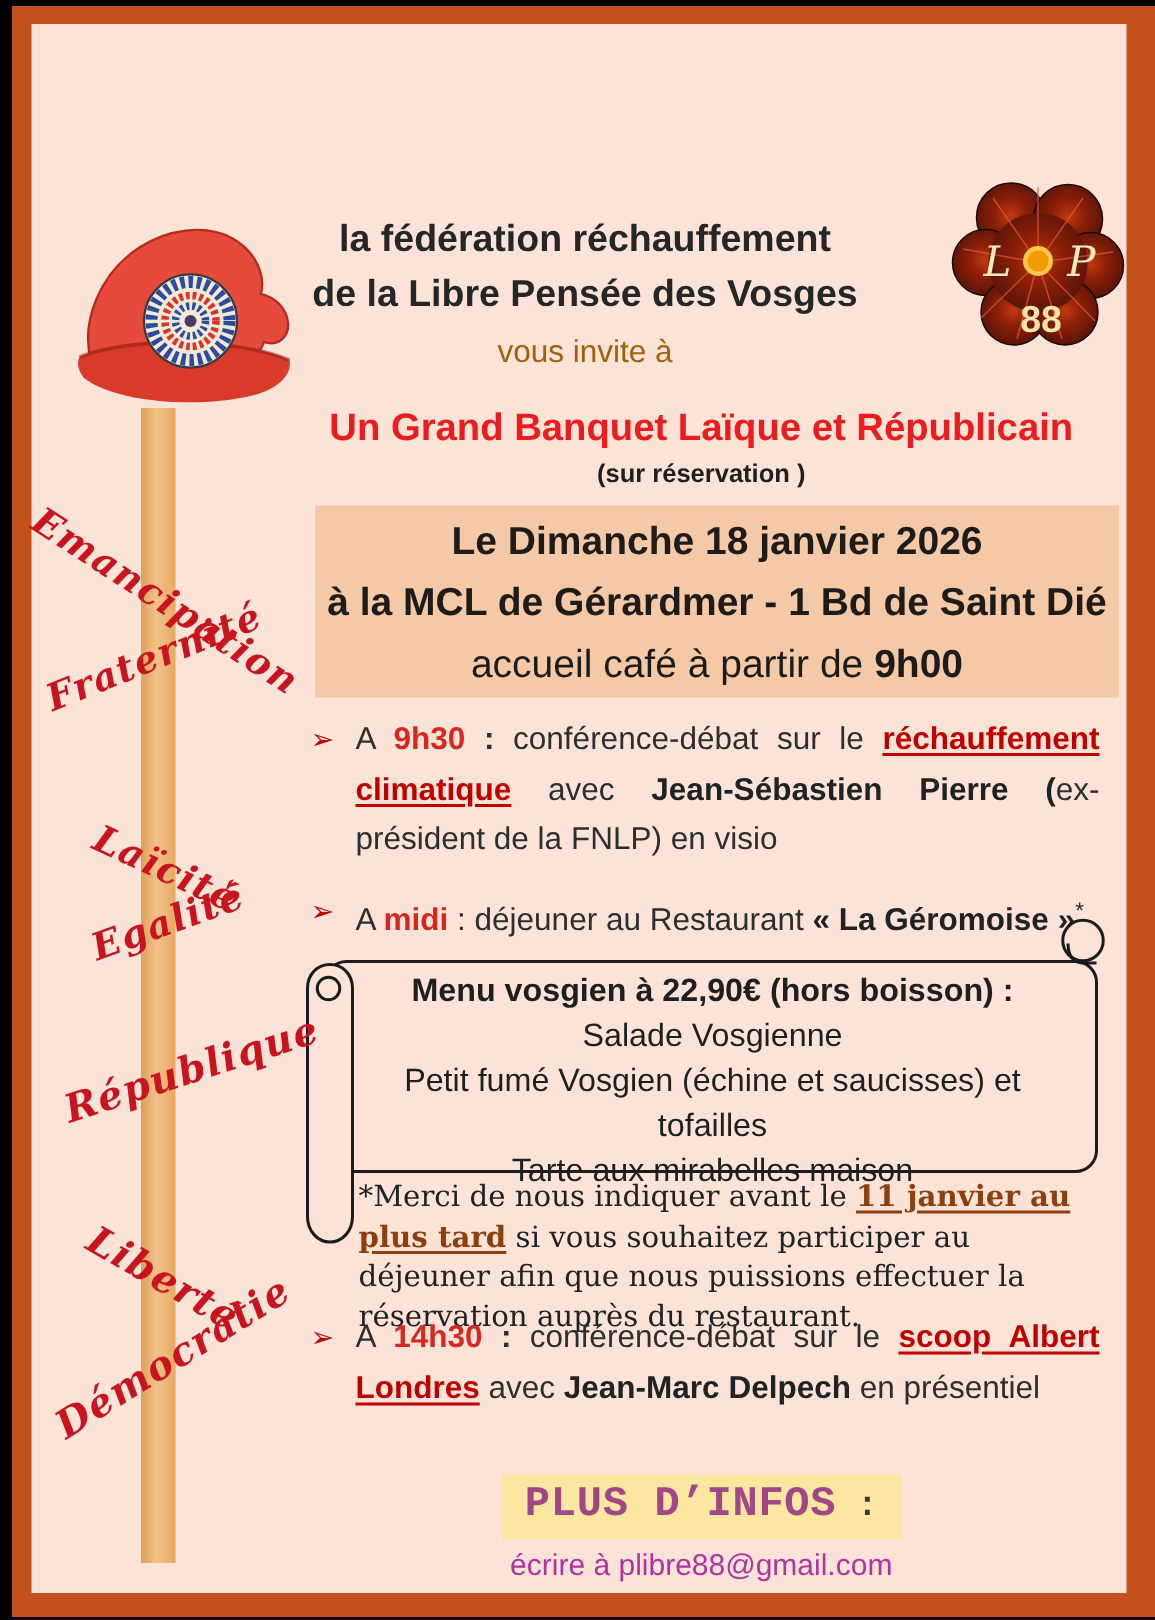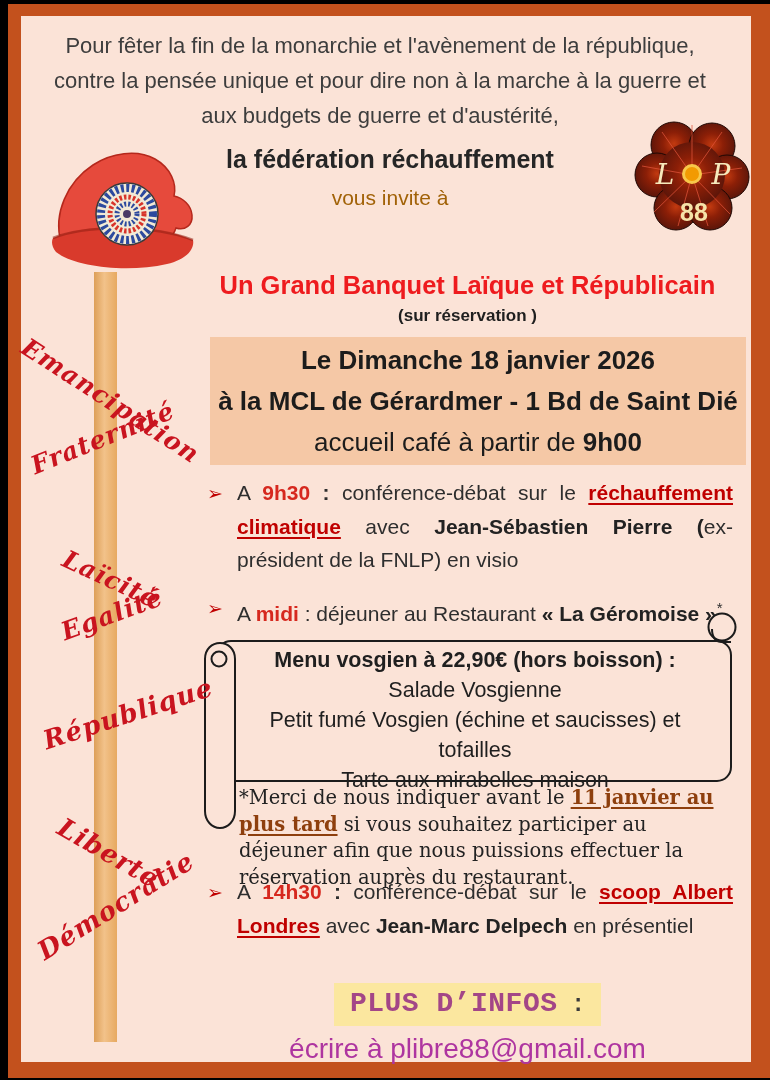--- a/index.html
+++ b/index.html
@@ -47,21 +47,21 @@
   
   .note{left:239px;top:785px;width:494px;font-family:"DejaVu Serif","Liberation Serif",serif;
         font-size:19.5px;line-height:26.5px;color:#222;}
   .deadline{color:#8e3f0d;font-weight:700;text-decoration:underline;text-decoration-thickness:2px;text-underline-offset:3px;}
 
   
   .footer-label{left:200px;top:983px;width:535px;text-align:center;}
   .hl{background:#fbe79f;padding:5px 16px 7px 16px;display:inline-block;font-family:Liberation Mono, monospace;}
   .more{font-weight:700;font-size:28px;color:#a34687;letter-spacing:.5px;}
   .colon{font-weight:600;font-size:23px;color:#3a3a3a;}
-  .email{left:200px;top:1033px;width:535px;text-align:center;font-size:28px;color:#ae35a0;}
+  .email{left:200px;top:1033px;width:535px;text-align:center;font-size:20px;color:#ae35a0;}
 
   
   .pole{left:94px;top:272px;width:23px;height:770px;
         background:linear-gradient(90deg,#dd9f58,#f2c28a 45%,#e7a960);z-index:1;}
   .word{position:absolute;z-index:3;font-family:"DejaVu Serif","Liberation Serif",serif;
         font-style:italic;font-weight:700;color:#c9141f;font-size:25px;transform-origin:left center;
         white-space:nowrap;letter-spacing:1px;}
   .w0{left:24px;top:330px;transform:rotate(33deg);}
   .w1{left:32px;top:452px;transform:rotate(-22deg);}
   .w2{left:64px;top:543px;transform:rotate(25deg);}
@@ -74,21 +74,20 @@
   .logo-svg{left:632px;top:118px;}
   .scroll-svg{left:195px;top:607px;}
 </style>
 </head>
 <body>
 
 <div class="page">
   <div class="frame-orange"></div>
   <div class="content-bg"></div>
 
-  <div class="abs intro">Pour fêter la fin de la monarchie et l'avènement de la république, contre la pensée unique et pour dire non à la marche à la guerre et aux budgets de guerre et d'austérité,</div>
 
   <div class="abs pole"></div>
 
   <svg class="abs cap-svg" width="164" height="144" viewBox="0 0 164 144">
     <path d="M18,96 C10,68 24,36 50,19 C68,7 94,3 112,13 C128,22 134,38 131,50
              C140,52 148,59 149,69 C150,79 142,85 133,82 C130,91 122,97 112,99 L30,103 Z" fill="#e64a3c" stroke="#b5281c" stroke-width="1.5"></path>
     <path d="M10,92 C42,77 112,77 150,94 C152,104 142,114 124,118 C84,127 32,121 13,106
              C9,101 8,96 10,92 Z" fill="#d93a2c" stroke="#96201400" stroke-width="1"></path>
     <path d="M10,92 C42,79 112,79 150,94" fill="none" stroke="#8f1d12" stroke-width="2.5" opacity=".55"></path>
     <g>
@@ -103,20 +102,21 @@
   <div class="word w0">Emancipation</div>
   <div class="word w1">Fraternité</div>
   <div class="word w2">Laïcité</div>
   <div class="word w3">Egalité</div>
   <div class="word w4">République</div>
   <div class="word w5">Liberté</div>
   <div class="word w6">Démocratie</div>
 
   <div class="abs org">
     <div class="l">la fédération réchauffement</div>
+    <div class="l">de la Libre Pensée des Vosges</div>
     <div class="invite">vous invite à</div>
   </div>
 
   <svg class="abs logo-svg" width="118" height="122" viewBox="0 0 118 122">
     <defs>
       <radialGradient id="pg" cx="50%" cy="47%" r="60%">
         <stop offset="0%" stop-color="#c23a10"></stop>
         <stop offset="40%" stop-color="#8c1f07"></stop>
         <stop offset="100%" stop-color="#4f130a"></stop>
       </radialGradient>

